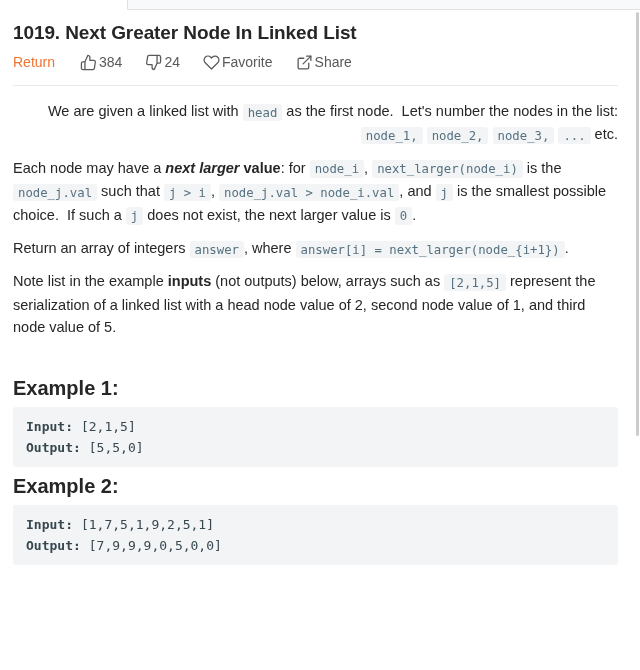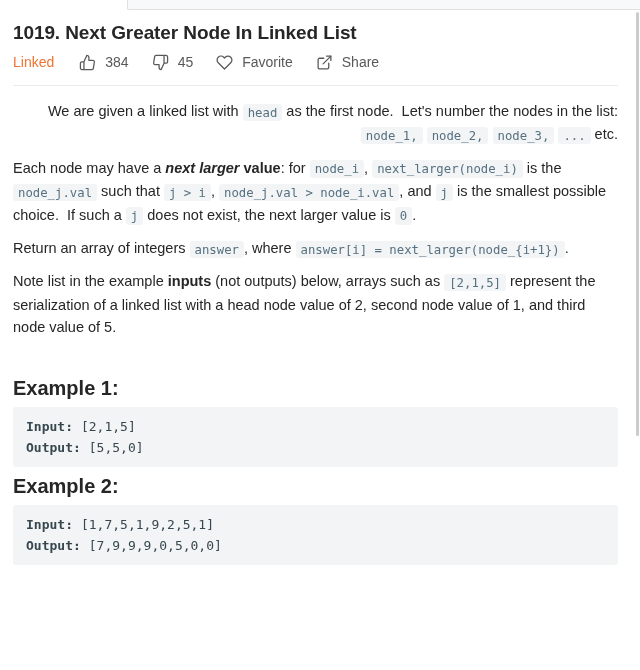--- a/index.html
+++ b/index.html
@@ -44,21 +44,21 @@
     height: 18px;
   }
   .difficulty {
     color: var(--difficulty-medium, #ef7432);
     font-weight: 500;
     margin-right: 25px;
   }
   .meta-item {
     display: inline-flex;
     align-items: center;
-    gap: 9px;
+    gap: 2px;
     margin-right: 23px;
     cursor: pointer;
   }
   .meta-item svg { width: 17px; height: 17px; display: block; }
 
   hr.divider {
     border: none;
     border-top: 1px solid var(--divider, #ebebeb);
     margin: 14px 0 0 0;
   }
@@ -120,34 +120,34 @@
 <div class="tabbar">
   <div class="tab-active"></div>
   <div class="tab-rest"></div>
 </div>
 
 <div class="content">
 
   <h1 class="title">1019. Next Greater Node In Linked List</h1>
 
   <div class="meta">
-    <span class="difficulty">Linked</span>
+    <span class="difficulty">Return</span>
 
     <span class="meta-item">
       <svg viewBox="0 0 24 24" fill="none" stroke="currentColor" stroke-width="1.8" stroke-linecap="round" stroke-linejoin="round">
         <path d="M14 9V5a3 3 0 0 0-3-3l-4 9v11h11.28a2 2 0 0 0 2-1.7l1.38-9a2 2 0 0 0-2-2.3zM7 22H4a2 2 0 0 1-2-2v-7a2 2 0 0 1 2-2h3"></path>
       </svg>
       <span>384</span>
     </span>
 
     <span class="meta-item">
       <svg viewBox="0 0 24 24" fill="none" stroke="currentColor" stroke-width="1.8" stroke-linecap="round" stroke-linejoin="round">
         <path d="M10 15v4a3 3 0 0 0 3 3l4-9V2H5.72a2 2 0 0 0-2 1.7l-1.38 9a2 2 0 0 0 2 2.3zM17 2h2.67A2.31 2.31 0 0 1 22 4v7a2.31 2.31 0 0 1-2.33 2H17"></path>
       </svg>
-      <span>45</span>
+      <span>24</span>
     </span>
 
     <span class="meta-item">
       <svg viewBox="0 0 24 24" fill="none" stroke="currentColor" stroke-width="1.8" stroke-linecap="round" stroke-linejoin="round">
         <path d="M20.84 4.61a5.5 5.5 0 0 0-7.78 0L12 5.67l-1.06-1.06a5.5 5.5 0 0 0-7.78 7.78l1.06 1.06L12 21.23l7.78-7.78 1.06-1.06a5.5 5.5 0 0 0 0-7.78z"></path>
       </svg>
       <span>Favorite</span>
     </span>
 
     <span class="meta-item">

